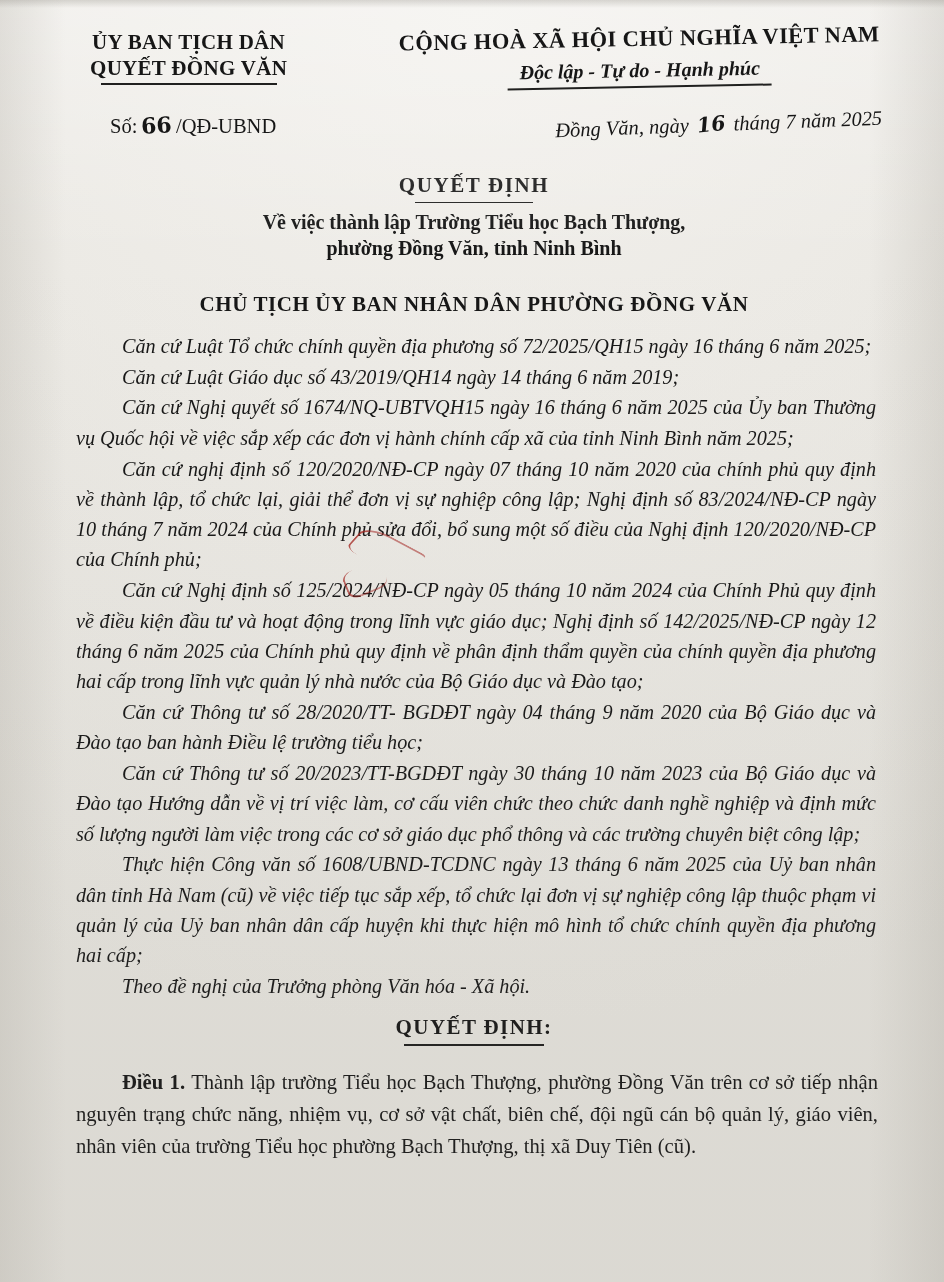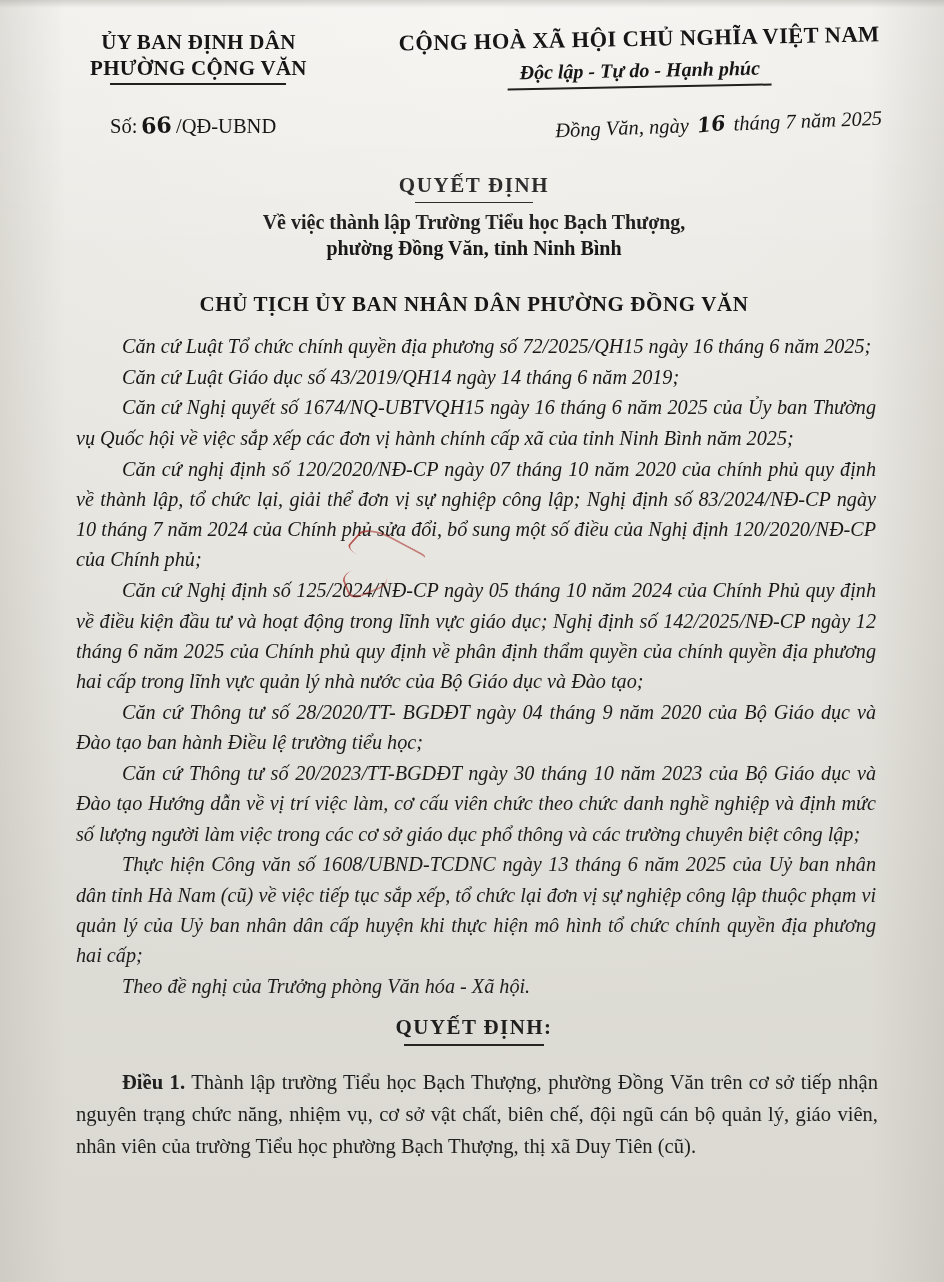--- a/index.html
+++ b/index.html
@@ -224,22 +224,22 @@
   }
 </style>
 </head>
 <body>
 
 <div class="page">
   <div class="fold-shadow"></div>
 
   <div class="header">
     <div class="org-block">
-      <div class="org-line1">ỦY BAN ĐỊNH DÂN</div>
-      <div class="org-line2">PHƯỜNG CỘNG VĂN</div>
+      <div class="org-line1">ỦY BAN TỊCH DÂN</div>
+      <div class="org-line2">QUYẾT ĐỒNG VĂN</div>
       <div class="underline-org"></div>
     </div>
     <div class="nation-block">
       <div class="nation-line1">CỘNG HOÀ XÃ HỘI CHỦ NGHĨA VIỆT NAM</div>
       <div class="nation-line2">Độc lập - Tự do - Hạnh phúc</div>
       <div class="underline-motto"></div>
     </div>
   </div>
 
   <div class="numline">

